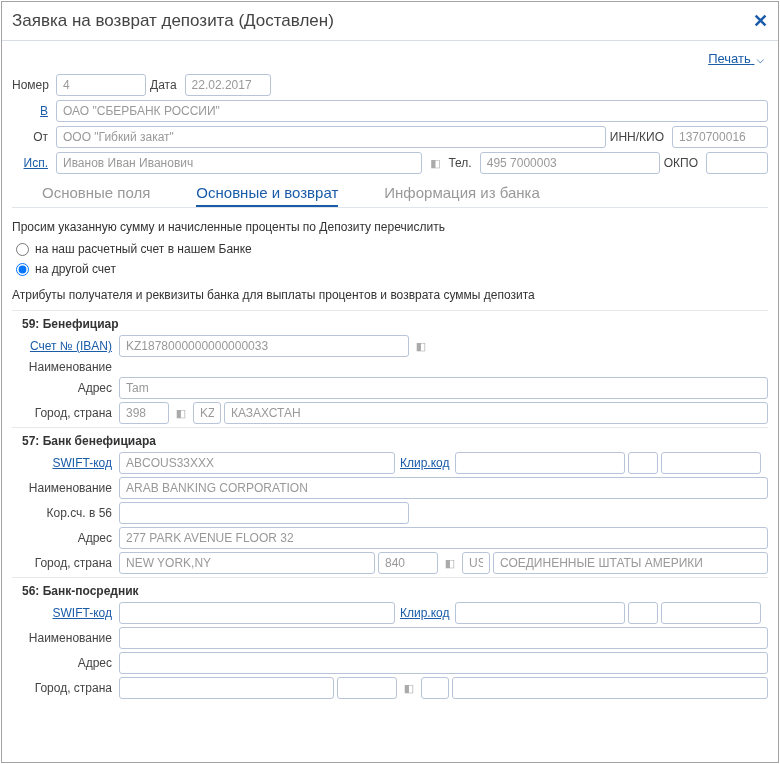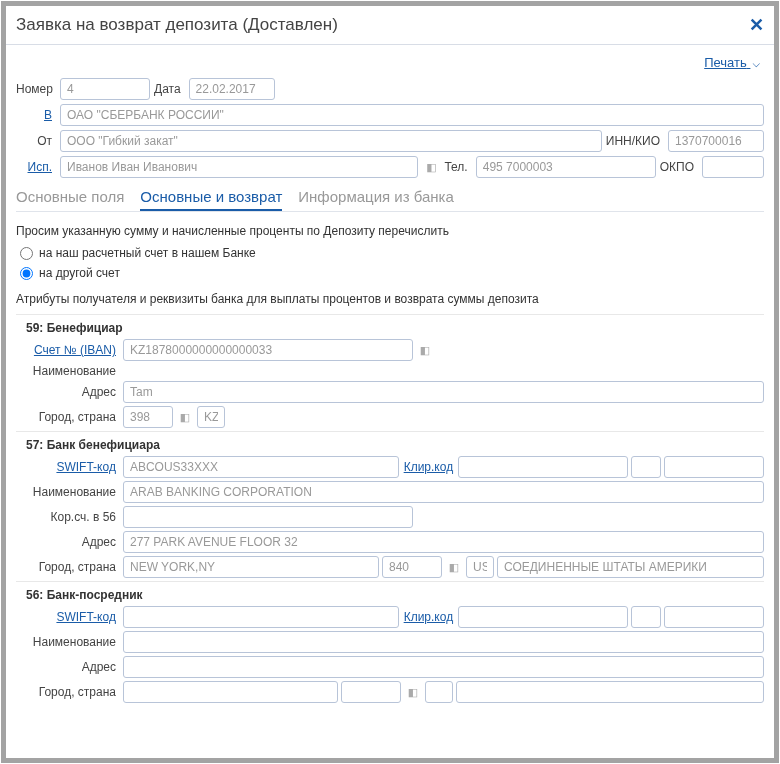--- a/index.html
+++ b/index.html
@@ -6,21 +6,21 @@
     body {
       font-family: Arial, sans-serif;
       font-size: 12px;
       color: #333;
       background: #fff;
       width: 780px;
       height: 764px;
       overflow: hidden;
     }
     .dialog {
-      border: 5px solid #a3a3a3;
+      border: 1px solid #a3a3a3;
       width: 778px;
       height: 762px;
       margin: 1px;
       position: relative;
     }
     .title-bar {
       display: flex;
       justify-content: space-between;
       align-items: center;
       padding: 8px 10px;
@@ -91,20 +91,21 @@
       gap: 16px;
       border-bottom: 1px solid #e0e4eb;
       margin: 10px 0 12px;
       padding-bottom: 2px;
     }
     .tab {
       font-size: 15px;
       color: #999;
       cursor: pointer;
       padding-bottom: 4px;
+      margin-left: 30px;
     }
     .tab.active {
       color: #1a5ca8;
       border-bottom: 2px solid #1a5ca8;
       margin-bottom: -2px;
     }
     .section-text {
       color: #333;
       margin-bottom: 8px;
     }
@@ -252,20 +253,21 @@
       <div class="field-row">
         <span class="field-label">Адрес</span>
         <input type="text" class="flex1" value="Tam" style="">
       </div>
 
       <div class="field-row">
         <span class="field-label">Город, страна</span>
         <input type="text" style="width: 50px;" value="398">
         <span class="picker-icon">◧</span>
         <input type="text" style="width: 28px;" value="KZ">
+        <input type="text" class="flex1" value="КАЗАХСТАН" style="">
       </div>
     </div>
 
     <div class="subsection">
       <div class="subsection-title">57: Банк бенефициара</div>
 
       <div class="field-row">
         <span class="field-link-label">SWIFT-код</span>
         <input type="text" style="width: 276px;" value="ABCOUS33XXX">
         <span class="clearing-link">Клир.код</span>

